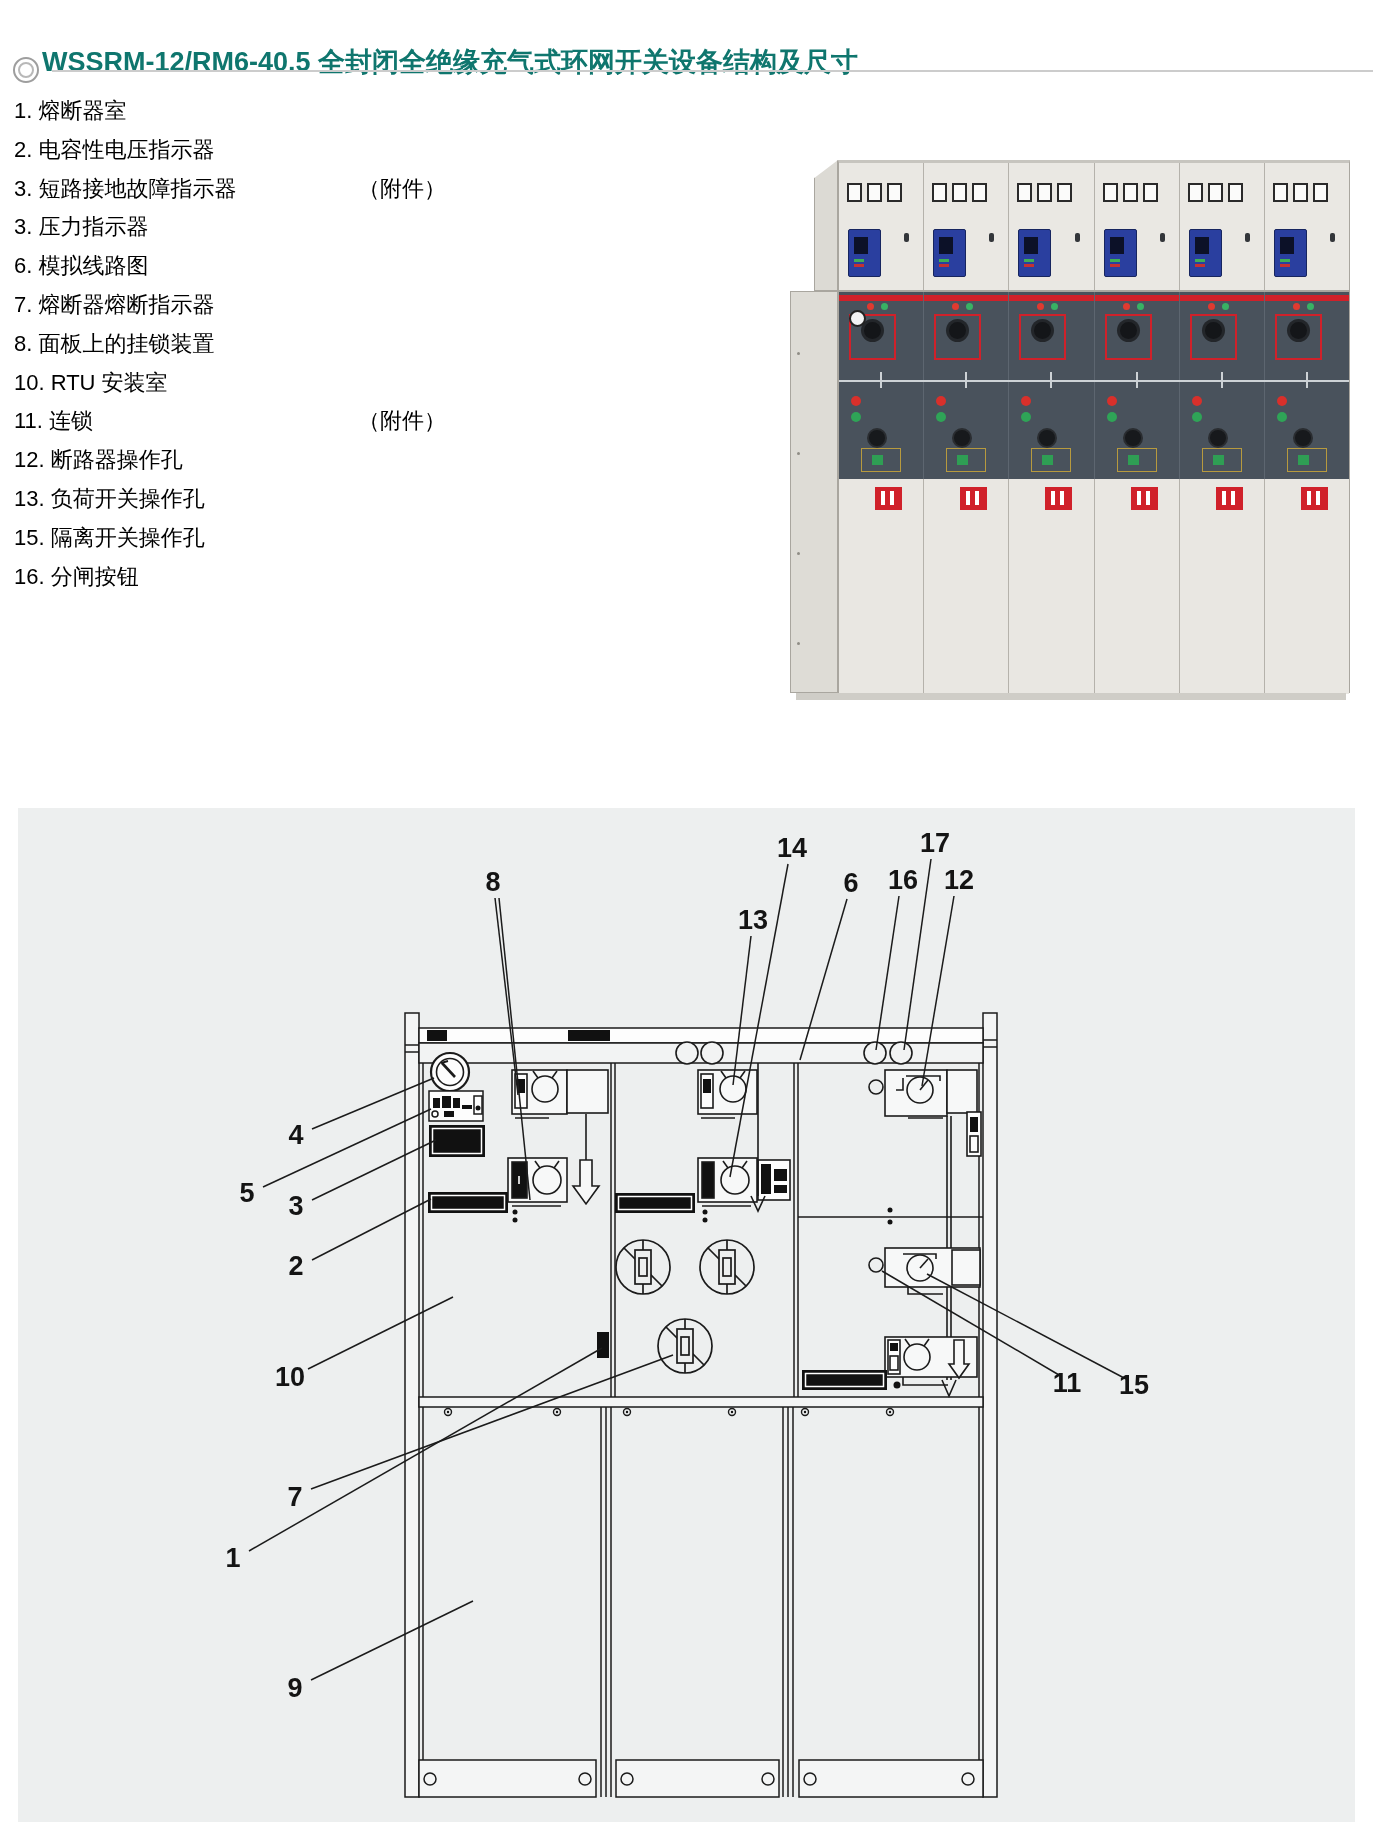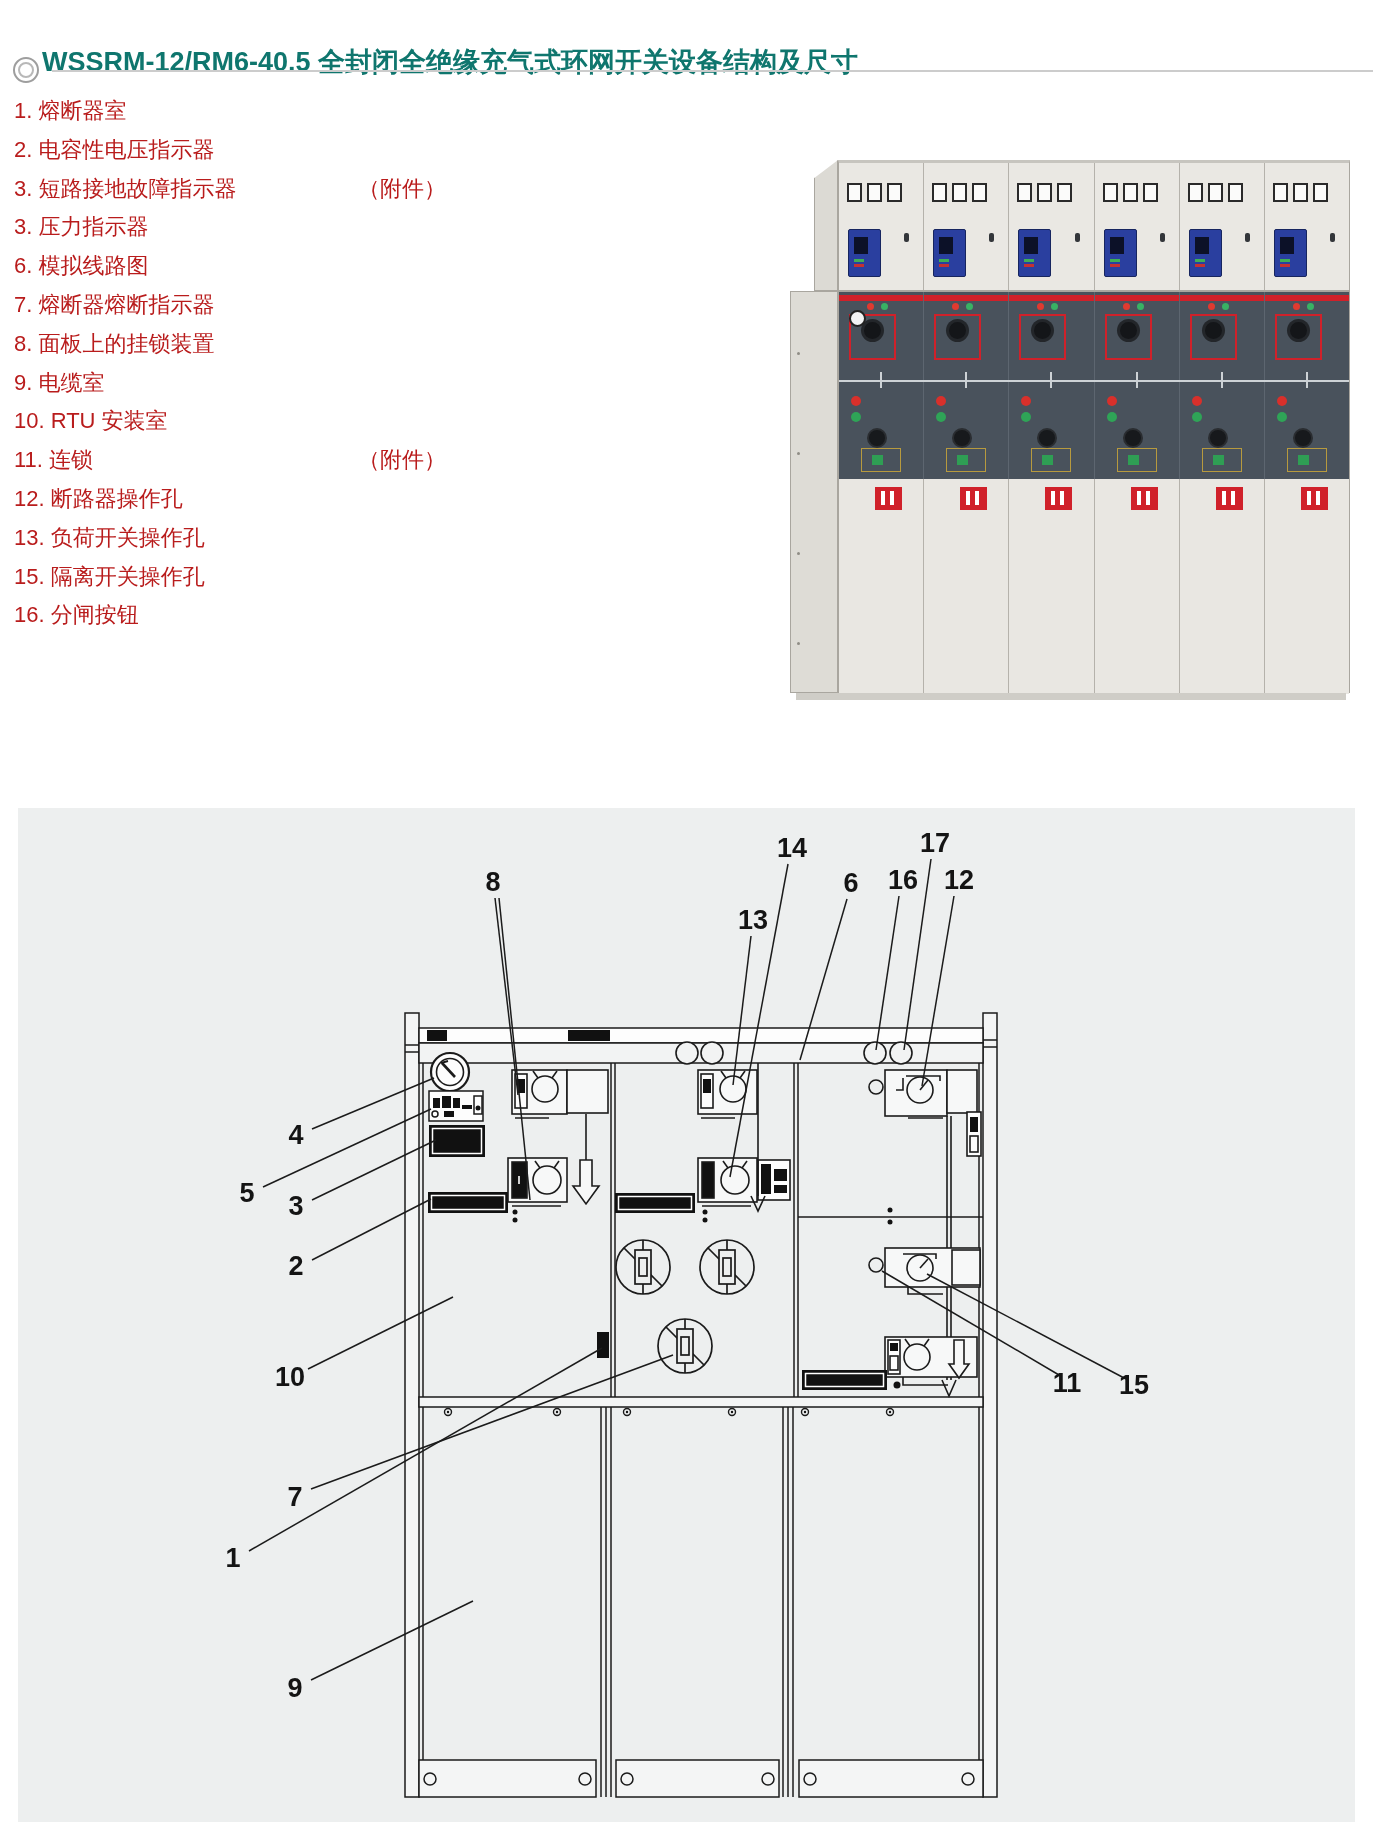--- a/index.html
+++ b/index.html
@@ -6,21 +6,21 @@
   body{width:1373px;height:1848px;background:#fff;font-family:"Liberation Sans",sans-serif;position:relative;overflow:hidden;}
 
   
   .header-title{position:absolute;left:42px;top:24px;font-size:27px;font-weight:bold;color:#0f766e;white-space:nowrap;margin-top:20px;}
   .rule{position:absolute;left:52px;top:70px;width:1321px;height:2px;background:#cccccc;}
   .rule-ring{position:absolute;left:13px;top:57px;width:26px;height:26px;border:2px solid #9e9e9e;border-radius:50%;background:#fff;box-sizing:border-box;}
   .rule-ring::after{content:"";position:absolute;left:3px;top:3px;width:12px;height:12px;border:2px solid #b8b8b8;border-radius:50%;}
 
   
   .parts{position:absolute;left:14px;top:96px;width:460px;}
-  .part{position:relative;height:38.8px;font-size:22px;color:#b91c1c;white-space:nowrap;}
+  .part{position:relative;height:38.8px;font-size:22px;color:#000000;white-space:nowrap;}
   .part .note{position:absolute;left:344px;top:0;}
 
   
   .photo{position:absolute;left:780px;top:158px;width:580px;height:545px;}
   .photo-top{position:absolute;left:58px;top:2px;width:512px;height:131px;background:#eae8e3;border:1px solid #a9a69f;border-top:3px solid #c7c5bf;display:flex;box-sizing:border-box;}
   .photo-wedge{position:absolute;left:34px;top:2px;width:24px;height:131px;background:#dcdad4;border:1px solid #a9a69f;box-sizing:border-box;clip-path:polygon(100% 0,100% 100%,0 100%,0 14%);}
   .pcol{position:relative;flex:1;border-right:1px solid #b5b2ab;}
   .pcol:last-child{border-right:none;}
   .meters{position:absolute;left:8px;top:20px;display:flex;gap:5px;}
   .meters i{display:block;width:15px;height:19px;background:#fbfbfa;border:2px solid #2a2a2a;box-sizing:border-box;}
@@ -69,21 +69,20 @@
 <div class="rule"></div>
 
 <div class="parts" id="parts-list">
     <div class="part"><span>1. 熔断器室</span></div>
     <div class="part"><span>2. 电容性电压指示器</span></div>
     <div class="part"><span>3. 短路接地故障指示器</span><span class="note">（附件）</span></div>
     <div class="part"><span>3. 压力指示器</span></div>
     <div class="part"><span>6. 模拟线路图</span></div>
     <div class="part"><span>7. 熔断器熔断指示器</span></div>
     <div class="part"><span>8. 面板上的挂锁装置</span></div>
-    <div class="part"><span>9. 电缆室</span></div>
     <div class="part"><span>10. RTU 安装室</span></div>
     <div class="part"><span>11. 连锁</span><span class="note">（附件）</span></div>
     <div class="part"><span>12. 断路器操作孔</span></div>
     <div class="part"><span>13. 负荷开关操作孔</span></div>
     <div class="part"><span>15. 隔离开关操作孔</span></div>
     <div class="part"><span>16. 分闸按钮</span></div>
   </div>
 
 <div class="photo">
   <div class="photo-wedge"></div>

